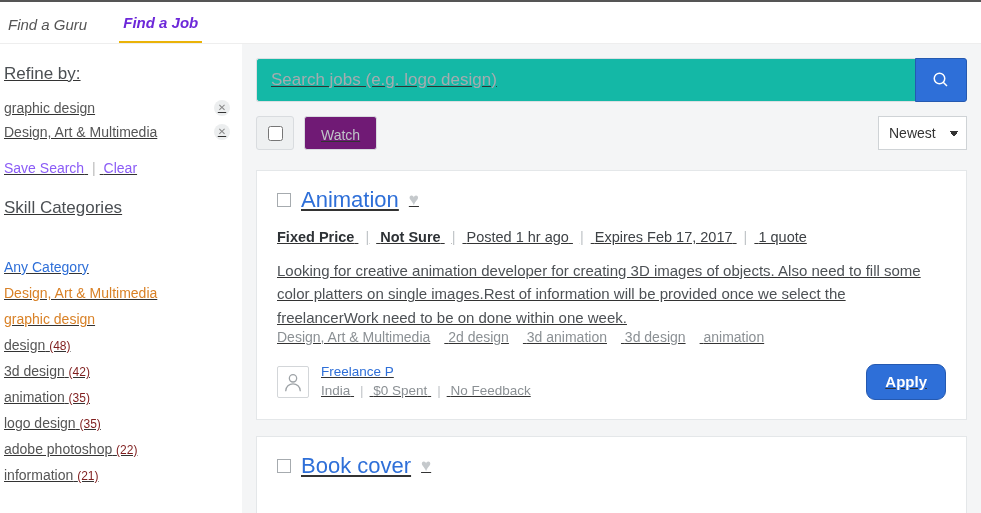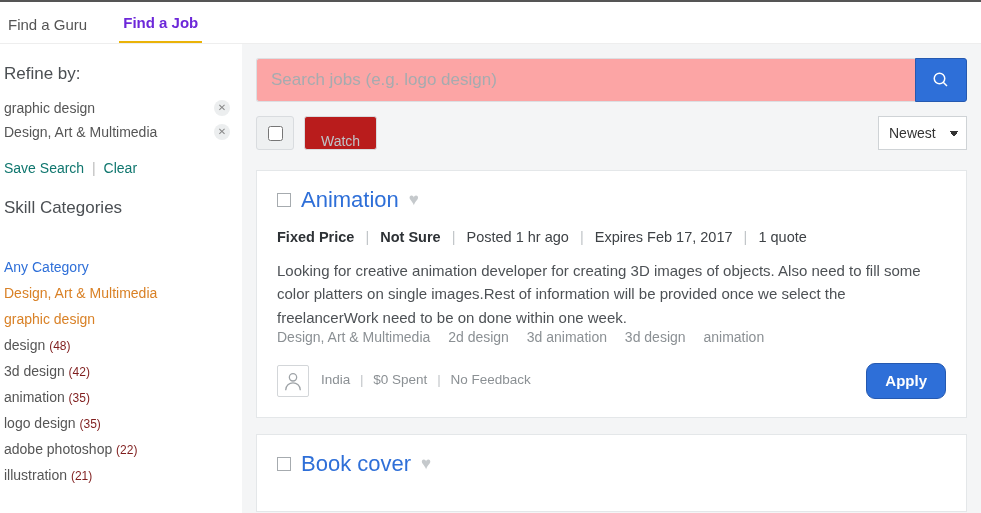--- a/index.html
+++ b/index.html
@@ -16,35 +16,37 @@
     height: 2px;
     background: #555;
   }
   .tabs {
     display: flex;
     gap: 28px;
     padding: 0 4px;
     border-bottom: 1px solid #eee;
     height: 42px;
     align-items: flex-end;
+    font-style: italic;
   }
   .tab {
     padding: 10px 4px 10px 4px;
     color: #555;
     cursor: pointer;
     font-size: 15px;
   }
   .tab.active {
     color: #6d28d9;
     font-weight: 600;
     border-bottom: 2px solid #eab308;
   }
   .layout {
     display: flex;
     height: calc(100% - 44px);
+    text-decoration: underline;
   }
   .sidebar {
     width: 242px;
     padding: 20px 12px 0 4px;
     color: #4f5459;
   }
   .refine-title {
     font-size: 17px;
     color: #4b4f53;
     margin-bottom: 12px;
@@ -66,21 +68,21 @@
     line-height: 16px;
     text-align: center;
     cursor: pointer;
   }
   .links-row {
     margin-top: 16px;
     margin-bottom: 22px;
     font-size: 14px;
     color: #2e6fd8;
   }
-  .links-row a { color: #0f766e; text-decoration: none; cursor: pointer; }
+  .links-row a { color: #8b5cf6; text-decoration: none; cursor: pointer; }
   .links-row .sep { color: #bbb; margin: 0 4px; }
   .section-title {
     font-size: 17px;
     color: #4b4f53;
     margin: 6px 0 12px 0;
     font-weight: 400;
   }
   .cat {
     padding: 5px 0;
     color: #555;
@@ -104,21 +106,21 @@
   .search-input {
     flex: 1;
     height: 44px;
     border: 1px solid #dcdfe2;
     border-right: none;
     border-radius: 3px 0 0 3px;
     padding: 0 14px;
     font-size: 17px;
     color: #444;
     outline: none;
-    background: #fca5a5;
+    background: #14b8a6;
   }
   .search-input::placeholder { color: #a6abaf; }
   .search-btn {
     width: 52px;
     height: 44px;
     background: #2e6fd8;
     border: 1px solid #2559b0;
     border-radius: 0 3px 3px 0;
     display: flex;
     align-items: center;
@@ -135,24 +137,24 @@
   .chk-box {
     width: 38px; height: 34px;
     border: 1px solid #d9dcdf;
     border-radius: 3px;
     background: #eef0f1;
     display: flex; align-items: center; justify-content: center;
   }
   .chk-box input { width: 15px; height: 15px; }
   .watch-btn {
     height: 34px;
-    padding: 16px 16px;
+    padding: 10px 16px;
     border: 1px solid #d9dcdf;
     border-radius: 3px;
-    background: #b91c1c;
+    background: #701a75;
     color: #bfc4c8;
     cursor: not-allowed;
     font-size: 14px;
   }
   .sort-wrap { margin-left: auto; }
   .sort-select {
     height: 34px;
     padding: 0 30px 0 10px;
     border: 1px solid #cfd3d6;
     background: #fff;
@@ -280,21 +282,21 @@
     </div>
     <div class="cat">
       <span>logo design</span>
       <span class="count">(35)</span>
     </div>
     <div class="cat">
       <span>adobe photoshop</span>
       <span class="count">(22)</span>
     </div>
     <div class="cat">
-      <span>illustration</span>
+      <span>information</span>
       <span class="count">(21)</span>
     </div>
   </aside>
 
   <main class="main">
     <div class="search-row">
       <input class="search-input" type="text" placeholder="Search jobs (e.g. logo design)" style="">
       <button class="search-btn">
         <svg viewBox="0 0 24 24">
             <circle cx="10" cy="10" r="7"></circle>
@@ -341,20 +343,21 @@
         <span>animation</span>
       </div>
       <div class="poster-row">
         <div class="avatar">
           <svg viewBox="0 0 24 24">
               <circle cx="12" cy="8" r="4"></circle>
               <path d="M4 22c0-5 4-8 8-8s8 3 8 8"></path>
             </svg>
         </div>
         <div class="poster-info">
+          <div><a class="poster-name">Freelance P</a></div>
           <div>
             <span>India</span>
             <span class="sep">|</span>
             <span>$0 Spent</span>
             <span class="sep">|</span>
             <span>No Feedback</span>
           </div>
         </div>
         <button class="apply-btn">Apply</button>
       </div>

